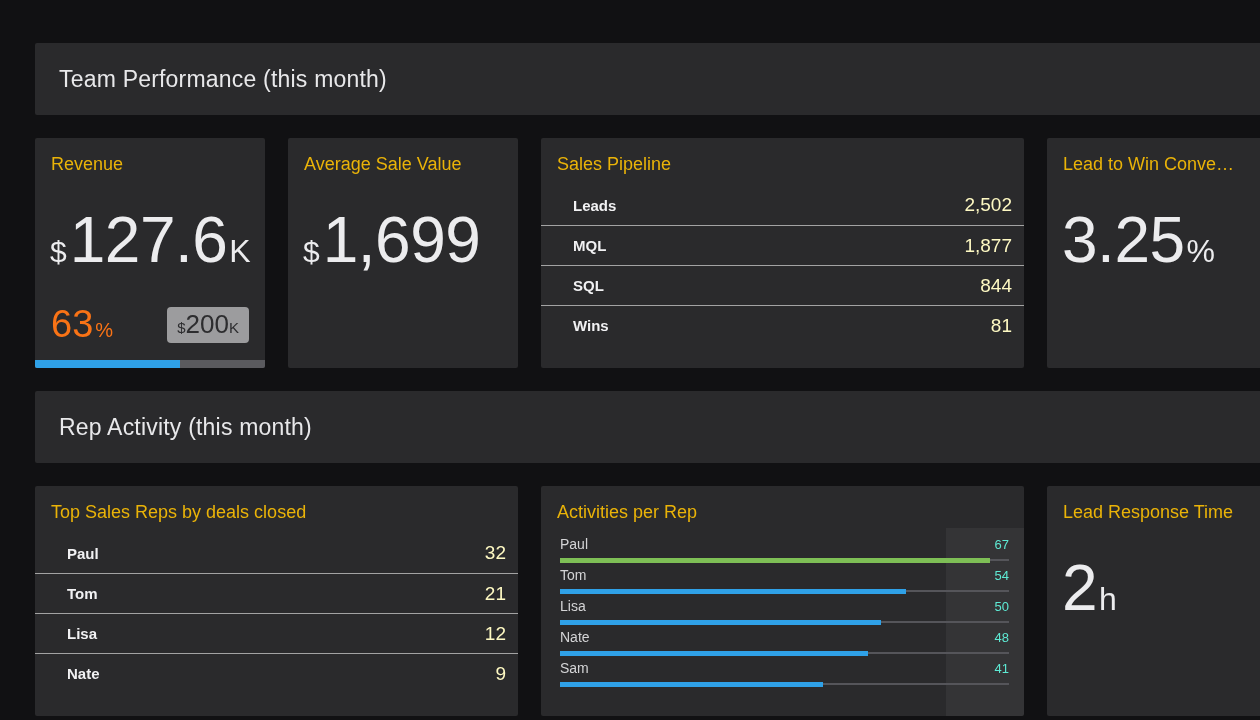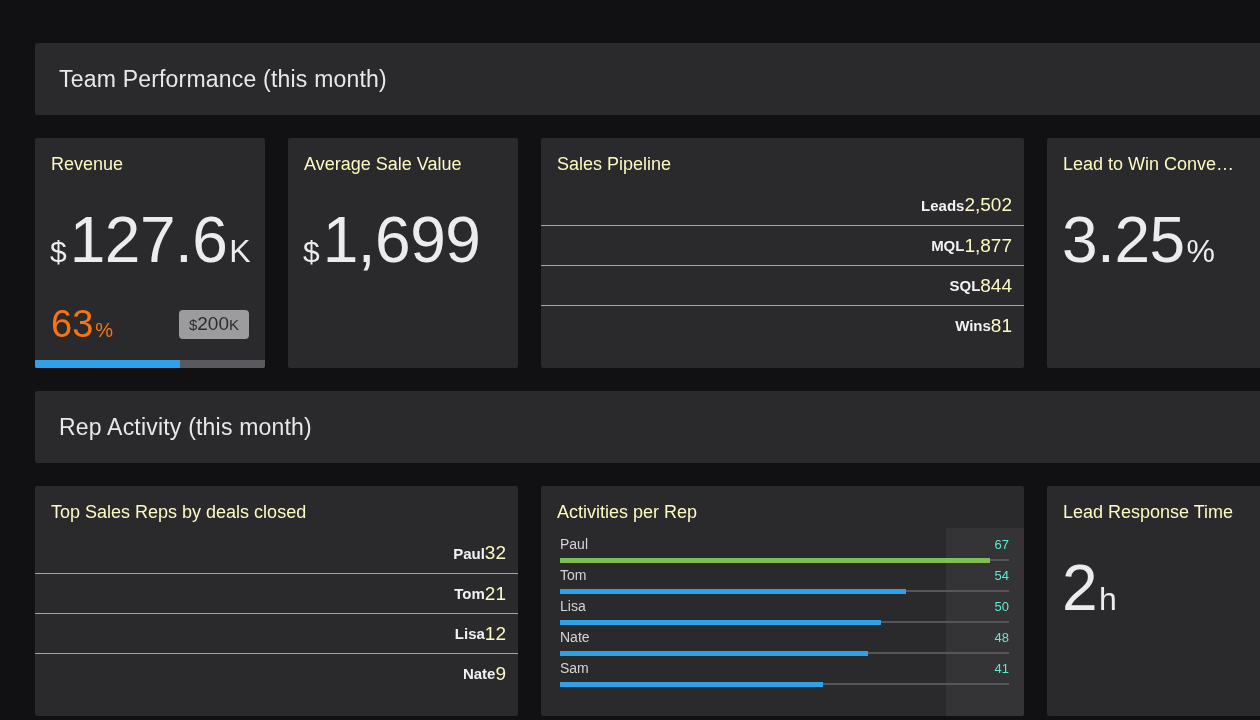--- a/index.html
+++ b/index.html
@@ -8,38 +8,38 @@
     background:#111113;
     font-family:"Liberation Sans","DejaVu Sans",sans-serif;
     padding:43px 35px;
     overflow:hidden;
   }
   .dash { display:grid; grid-template-columns:repeat(5,230px); grid-template-rows:72px 230px 72px 230px; gap:23px; }
   .card { background:#2a2a2c; border-radius:2px; position:relative; overflow:hidden; }
   .section-header { grid-column:1 / -1; display:flex; align-items:center; padding:0 24px; }
   .section-title { font-size:23px; font-weight:400; color:#e8e8ea; letter-spacing:.2px; }
   .w2 { grid-column:span 2; }
-  .card-title { padding:13px 16px 0; font-size:18px; line-height:26px; font-weight:400; color:#fef9c3; white-space:nowrap; overflow:hidden; }
+  .card-title { padding:13px 16px 0; font-size:18px; line-height:26px; font-weight:400; color:#eab308; white-space:nowrap; overflow:hidden; }
   .big { margin:26px 14px 0 15px; color:#ececee; white-space:nowrap; }
   .big .pre { font-size:30px; margin-right:3px; }
   .big .num { font-size:64px; letter-spacing:-.5px; }
   .big .suf { font-size:32px; margin-left:2px; }
   
   .rev-bottom { position:absolute; left:16px; right:16px; bottom:22px; display:flex; justify-content:space-between; align-items:center; }
   .pct { color:#f97316; white-space:nowrap; }
   .pct-num { font-size:38px; }
   .pct-suf { font-size:20px; margin-left:2px; }
   .badge { background:#9c9c9e; color:#2d2d2f; border-radius:4px; padding:4px 10px 6px; line-height:1; white-space:nowrap; }
-  .badge .b-num { font-size:19px; }
+  .badge .b-num { font-size:26px; }
   .badge .b-pre, .badge .b-suf { font-size:15px; }
   .progress { position:absolute; left:0; right:0; bottom:0; height:8px; background:#5a5a5e; }
   .progress-fill { height:100%; width:0; }
   
   .lb { margin-top:8px; }
-  .lb-row { height:40px; display:flex; align-items:center; justify-content:flex-end; padding:0 12px 0 32px; }
+  .lb-row { height:40px; display:flex; align-items:center; justify-content:space-between; padding:0 12px 0 32px; }
   .lb-row + .lb-row { border-top:1px solid #a3a3a3; }
   .lb-label { font-size:15px; font-weight:700; color:#f1f1f3; }
   .lb-value { font-size:19px; color:#fef9c3; }
   
   .value-band { position:absolute; top:42px; bottom:0; right:0; width:78px; background:rgba(255,255,255,0.05); }
   .bars { position:relative; margin:10px 15px 0 19px; }
   .bar-row + .bar-row { margin-top:3px; }
   .bar-top { display:flex; justify-content:space-between; align-items:baseline; }
   .bar-label { font-size:14px; color:#d4d4d6; line-height:18px; }
   .bar-value { font-size:13px; color:#5eead4; line-height:18px; }

